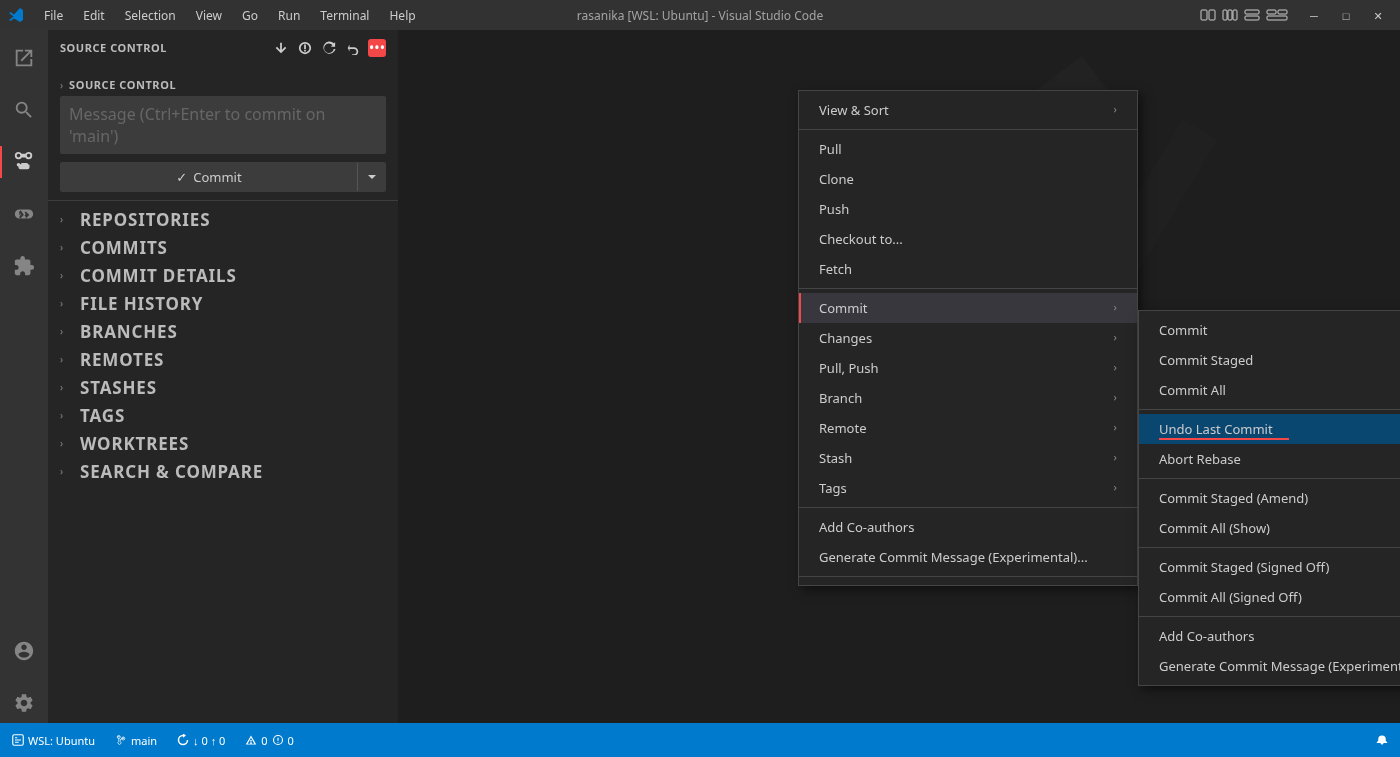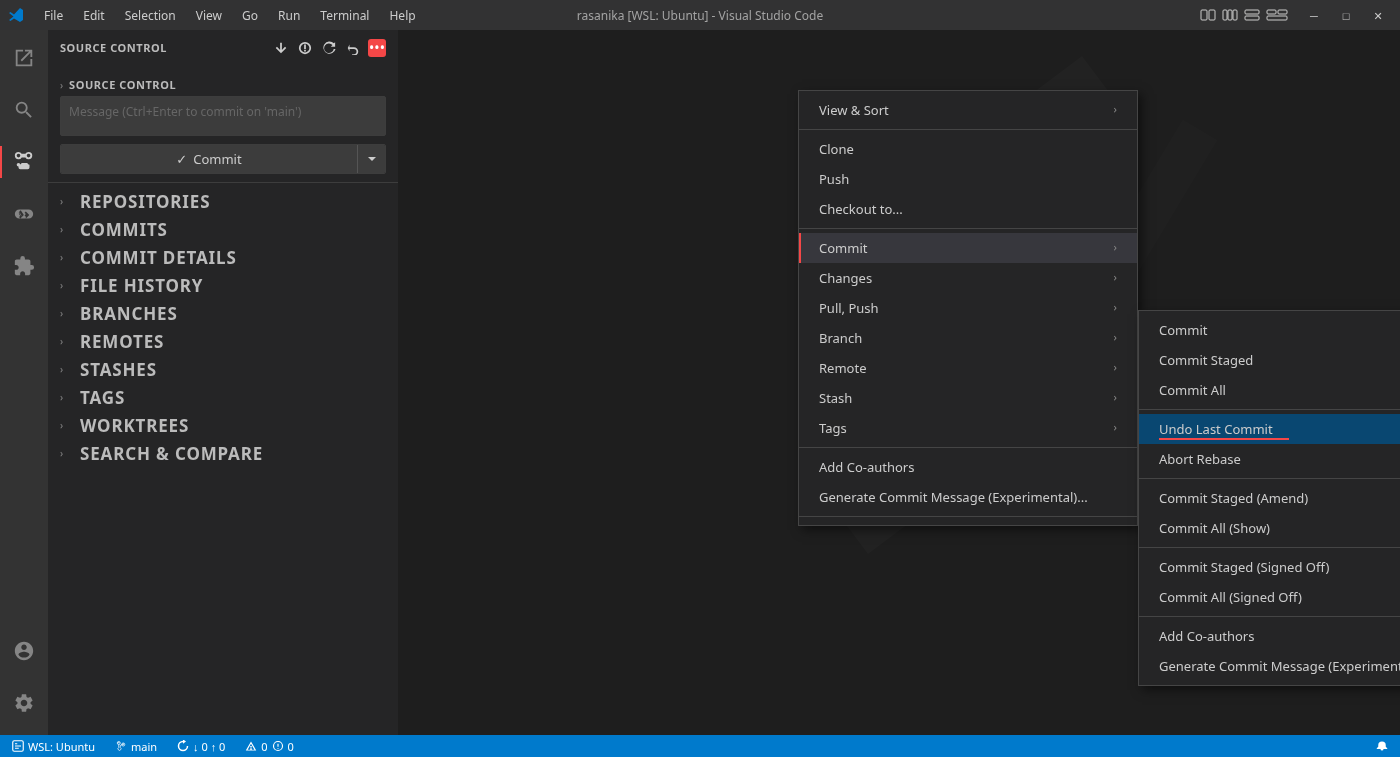--- a/index.html
+++ b/index.html
@@ -307,21 +307,21 @@
 
     
     .more-actions-active {
       background: #f44747 !important;
       border-radius: 3px;
       color: white !important;
     }
 
     
     .statusbar {
-      height: 22px;
+      height: 34px;
       background: #007acc;
       display: flex;
       align-items: center;
       justify-content: space-between;
       padding: 0 8px;
       position: absolute;
       bottom: 0;
       left: 0;
       right: 0;
     }
@@ -470,21 +470,21 @@
           •••
         </span>
       </div>
     </div>
 
     <div class="sc-panel">
       <div class="sc-title-row">
         <span style="font-size:10px;color:#858585;">›</span>
         <span class="sc-title-text">SOURCE CONTROL</span>
       </div>
-      <div class="commit-message-area" style="color:#666;font-size:12px;">Message (Ctrl+Enter to commit on 'main')</div>
+      <div class="commit-message-area" style="color:#666;font-size:16px;">Message (Ctrl+Enter to commit on 'main')</div>
       <div class="commit-button-row">
         <div class="commit-btn-main">
           <span>✓</span>
           <span>Commit</span>
         </div>
         <div class="commit-btn-arrow">
           <svg width="10" height="10" viewBox="0 0 10 10" fill="currentColor">
               <path d="M5 7L1 3h8z"></path>
             </svg>
         </div>
@@ -544,27 +544,33 @@
       </svg>
     </div>
 
     <div class="dropdown-menu" style="left: 400px; top: 60px;">
       <div class="menu-item">
         <span>View &amp; Sort</span>
         <span class="menu-arrow">›</span>
       </div>
       <div class="menu-separator"></div>
       <div class="menu-item">
+        <span>Pull</span>
+      </div>
+      <div class="menu-item">
         <span>Clone</span>
       </div>
       <div class="menu-item">
         <span>Push</span>
       </div>
       <div class="menu-item">
         <span>Checkout to...</span>
+      </div>
+      <div class="menu-item">
+        <span>Fetch</span>
       </div>
       <div class="menu-separator"></div>
       <div class="menu-item commit-active" style="background:#37373d; border-left: 2px solid #f44747; padding-left:18px;">
         <span>Commit</span>
         <span class="menu-arrow">›</span>
       </div>
       <div class="menu-item">
         <span>Changes</span>
         <span class="menu-arrow">›</span>
       </div>

